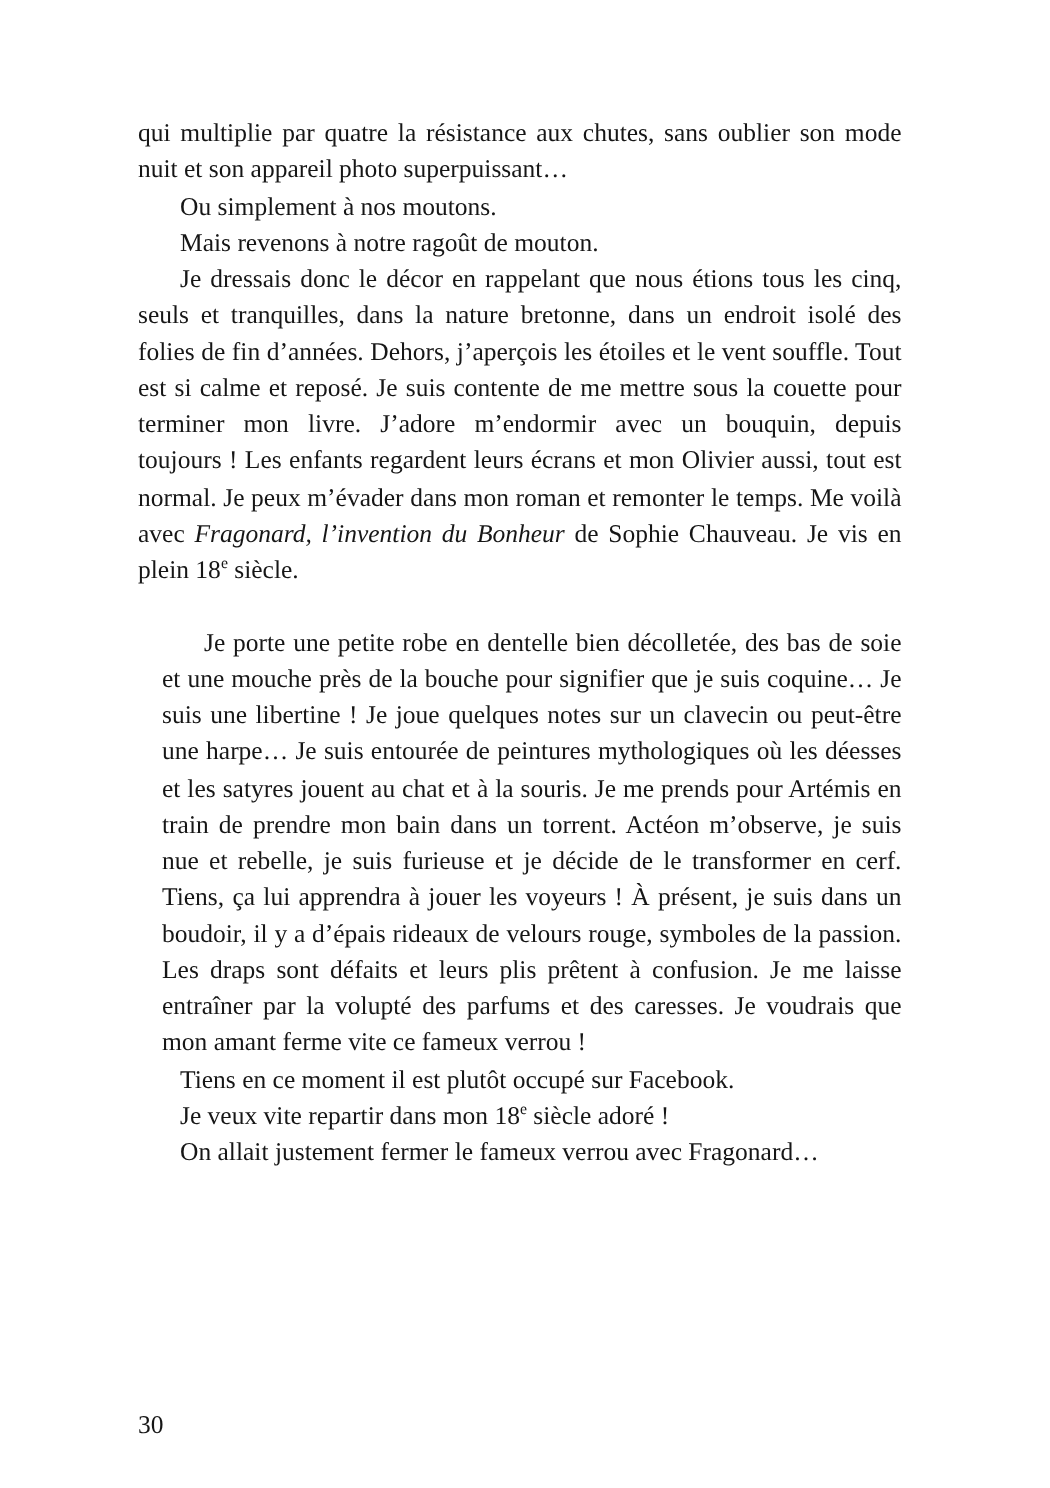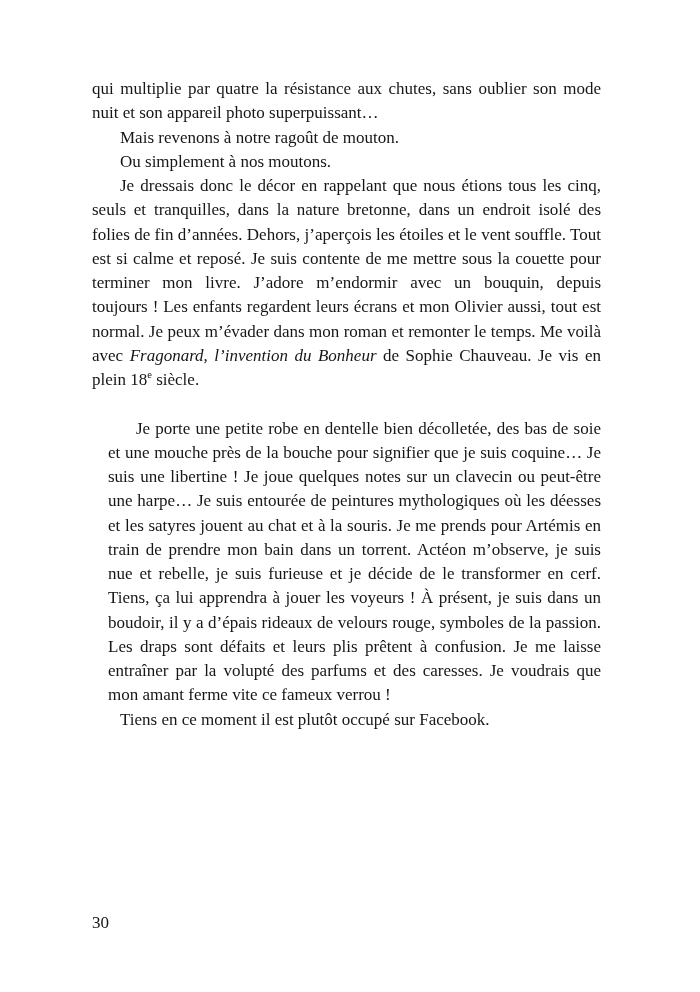--- a/index.html
+++ b/index.html
@@ -35,32 +35,34 @@
   .text-block p.space-before { margin-top: 24.25px; margin-left: 16px; }
   .text-block .italic { font-style: italic; margin-top: 33px; }
   .text-block .sup {
     vertical-align: super;
     font-size: 0.62em;
     line-height: 0;
   }
   .page-number {
     position: absolute;
     left: 92px;
-    top: 911px;
+    top: 938px;
     font-size: 17px;
     line-height: 24.25px;
     color: #161616;
   }
 </style>
 </head>
 <body>
 
 <div class="book-page">
   <div class="text-block">
       <p class="no-indent"><span>qui multiplie par quatre la résistance aux chutes, sans oublier son mode nuit et son appareil photo superpuissant…</span></p>
+      <p><span>Ou simplement à nos moutons.</span></p>
       <p><span>Mais revenons à notre ragoût de mouton.</span></p>
-      <p><span>Ou simplement à nos moutons.</span></p>
       <p><span>Je dressais donc le décor en rappelant que nous étions tous les cinq, seuls et tranquilles, dans la nature bretonne, dans un endroit isolé des folies de fin d’années. Dehors, j’aperçois les étoiles et le vent souffle. Tout est si calme et reposé. Je suis contente de me mettre sous la couette pour terminer mon livre. J’adore m’endormir avec un bouquin, depuis toujours&nbsp;! Les enfants regardent leurs écrans et mon Olivier aussi, tout est normal. Je peux m’évader dans mon roman et remonter le temps. Me voilà avec </span><span class="italic">Fragonard, l’invention du Bonheur</span><span> de Sophie Chauveau. Je vis en plein 18</span><span class="sup">e</span><span> siècle.</span></p>
       <p class="space-before"><span>Je porte une petite robe en dentelle bien décolletée, des bas de soie et une mouche près de la bouche pour signifier que je suis coquine… Je suis une libertine&nbsp;! Je joue quelques notes sur un clavecin ou peut-être une harpe… Je suis entourée de peintures mythologiques où les déesses et les satyres jouent au chat et à la souris. Je me prends pour Artémis en train de prendre mon bain dans un torrent. Actéon m’observe, je suis nue et rebelle, je suis furieuse et je décide de le transformer en cerf. Tiens, ça lui apprendra à jouer les voyeurs&nbsp;! À présent, je suis dans un boudoir, il y a d’épais rideaux de velours rouge, symboles de la passion. Les draps sont défaits et leurs plis prêtent à confusion. Je me laisse entraîner par la volupté des parfums et des caresses. Je voudrais que mon amant ferme vite ce fameux verrou&nbsp;!</span></p>
       <p><span>Tiens en ce moment il est plutôt occupé sur Facebook.</span></p>
+      <p><span>Je veux vite repartir dans mon 18</span><span class="sup">e</span><span> siècle adoré&nbsp;!</span></p>
+      <p><span>On allait justement fermer le fameux verrou avec Fragonard…</span></p>
     </div>
   <div class="page-number">30</div>
 </div>
 
 </body></html>

